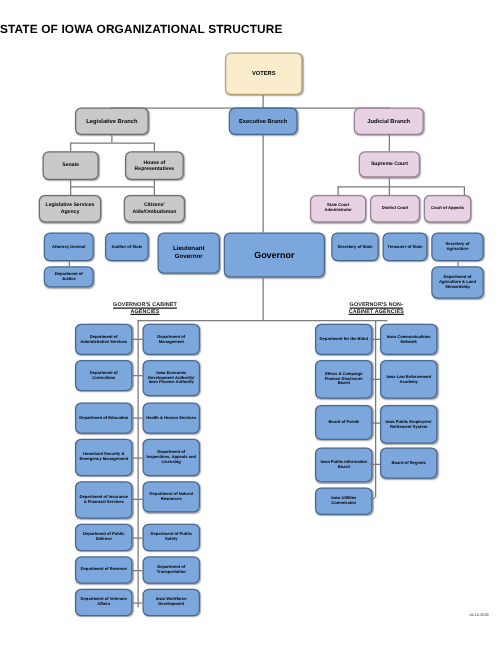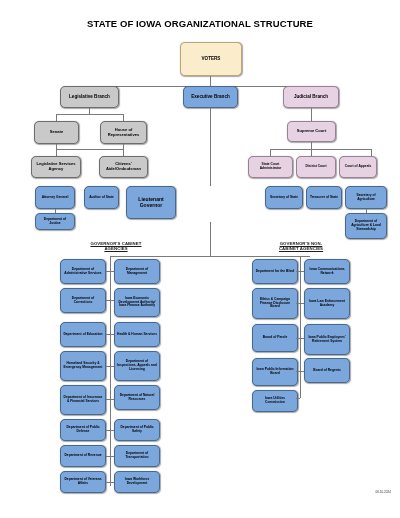--- a/index.html
+++ b/index.html
@@ -8,21 +8,21 @@
     background:#ffffff;
     font-family:"Liberation Sans", sans-serif;
     overflow:hidden;
     position:relative;
   }
   #chart{position:absolute;left:0;top:0;width:400px;height:518px;}
 
   .title{
     position:absolute;
     left:0;top:18px;width:400px;
-    text-align:center;
+    text-align:left;
     font-size:9.5px;
     font-weight:bold;
     letter-spacing:.1px;
     color:#000;
   }
 
   
   .node{
     position:absolute;
     box-sizing:border-box;
@@ -121,20 +121,21 @@
 
   <div class="node n-pink fs-tiny" style="left:248px;top:156px;width:45px;height:22px;">State Court Administrator</div>
   <div class="node n-pink fs-tiny" style="left:296px;top:156px;width:40px;height:22px;">District Court</div>
   <div class="node n-pink fs-tiny" style="left:339px;top:156px;width:38px;height:22px;">Court of Appeals</div>
 
   <div class="ln lnv" style="left:210px;top:108px;height:78px;"></div>
 
   <div class="node n-blue fs-tiny" style="left:35px;top:186px;width:40px;height:23px;">Attorney General</div>
   <div class="node n-blue fs-tiny" style="left:84px;top:186px;width:35px;height:23px;">Auditor of State</div>
   <div class="node n-blue fs-lt" style="left:126px;top:186px;width:50px;height:33px;">Lieutenant Governor</div>
+  <div class="node n-blue fs-gov" style="left:179px;top:186px;width:81px;height:36px;">Governor</div>
   <div class="node n-blue fs-tiny" style="left:265px;top:186px;width:38px;height:23px;">Secretary of State</div>
   <div class="node n-blue fs-tiny" style="left:306px;top:186px;width:36px;height:23px;">Treasurer of State</div>
   <div class="node n-blue fs-tiny" style="left:345px;top:186px;width:42px;height:23px;">Secretary of Agriculture</div>
 
   <div class="ln lnv" style="left:55px;top:209px;height:4px;"></div>
   <div class="node n-blue fs-tiny" style="left:35px;top:213px;width:40px;height:17px;">Department of Justice</div>
 
   <div class="ln lnv" style="left:366px;top:209px;height:4px;"></div>
   <div class="node n-blue fs-tiny" style="left:345px;top:213px;width:42px;height:26px;">Department of Agriculture &amp; Land Stewardship</div>
 

